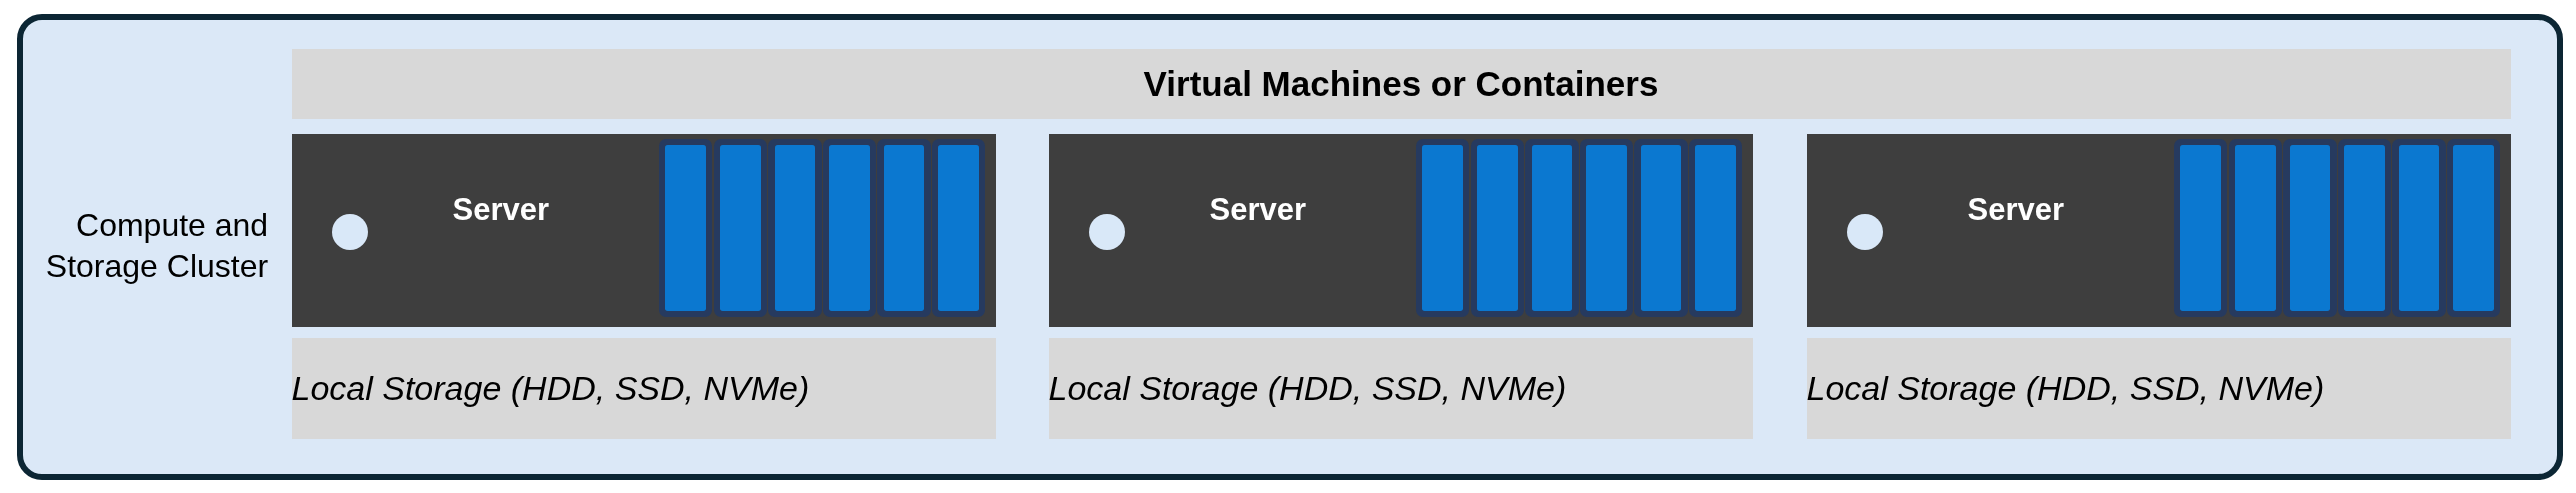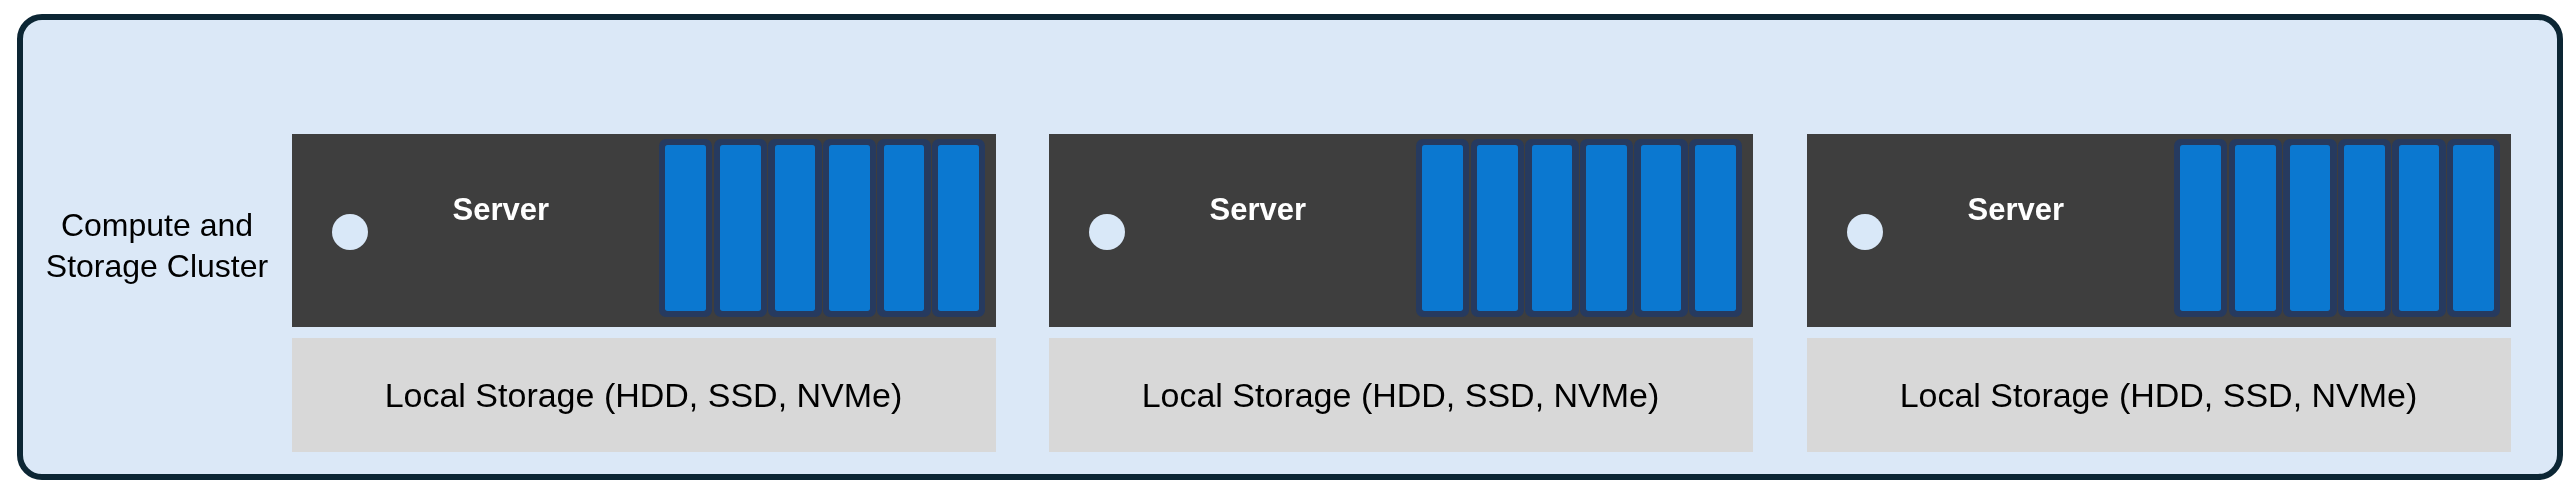--- a/index.html
+++ b/index.html
@@ -37,21 +37,21 @@
     width: 269px;
     height: 452px;
     display: flex;
     align-items: center;
     justify-content: center;
   }
   .cluster-label {
     font-size: 32px;
     line-height: 1.3;
     color: #000000;
-    text-align: center;
+    text-align: right;
     white-space: pre-line;
   }
   
   .vm-bar {
     position: absolute;
     left: 269px;
     top: 29px;
     width: 2219px;
     height: 70px;
     background: var(--bar);
@@ -114,43 +114,46 @@
   .disk-slat-platter {
     flex: 1;
     background: var(--blue);
     border-radius: 2.7px;
   }
   
   .storage-bar {
     position: absolute;
     top: 318px;
     width: 704px;
-    height: 114px;
+    height: 101px;
     background: var(--bar);
     display: flex;
     align-items: center;
-    justify-content: center;
+    font-style: italic;
   }
   .storage-label {
     font-size: 34px;
     color: #000000;
     white-space: nowrap;
   }
 </style>
 </head>
 <body>
 
 <div class="canvas">
   <div class="cluster">
 
     <div class="cluster-label-area">
       <div class="cluster-label">Compute and
 Storage Cluster</div>
     </div>
 
+    <div class="vm-bar">
+      <div class="vm-bar-title">Virtual Machines or Containers</div>
+    </div>
 
     <div class="server-box col-0">
       <div class="led"></div>
       <div class="server-label">Server</div>
       <div class="disk-array">
           <div class="disk-slat">
             <div class="disk-slat-platter"></div>
           </div>
           <div class="disk-slat">
             <div class="disk-slat-platter"></div>

